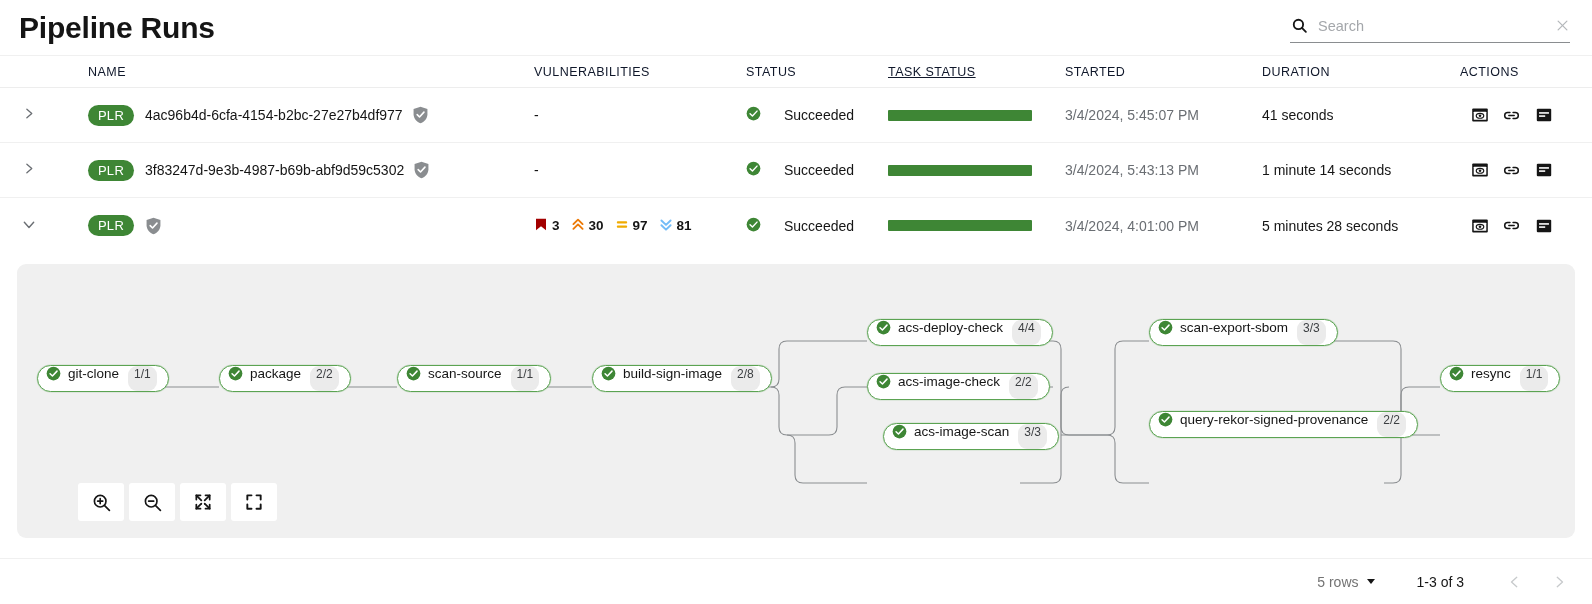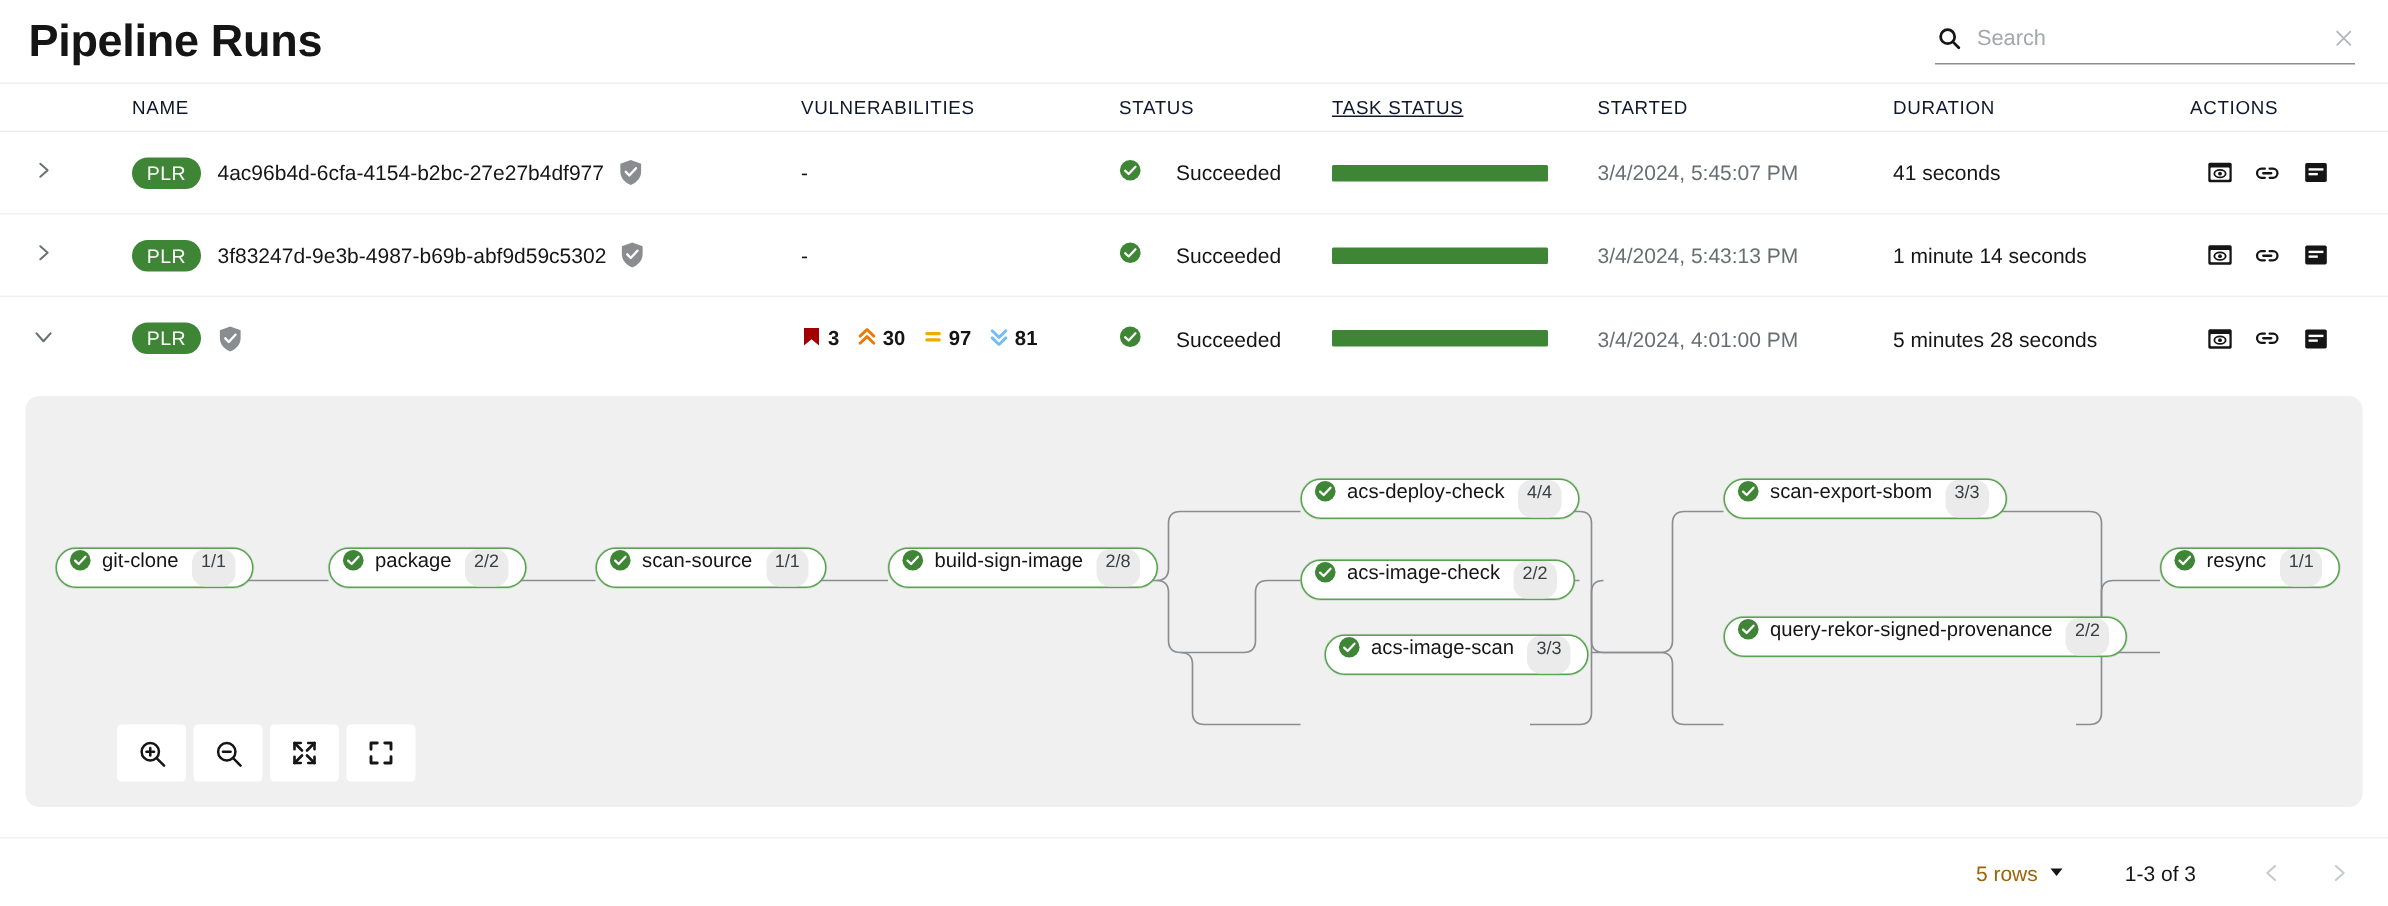--- a/index.html
+++ b/index.html
@@ -193,21 +193,21 @@
     height: 46px;
     border-top: 1px solid #f0f0f0;
     display:flex;
     align-items:center;
     justify-content:flex-end;
     padding-right: 26px;
     gap: 0;
   }
   .rows-select {
     display:flex; align-items:center; gap:8px;
-    font-size:14px; color:#a16207; cursor:pointer;
+    font-size:14px; color:#737373; cursor:pointer;
     margin-right: 42px;
   }
   .caret { width:0;height:0;border-left:4.5px solid transparent;border-right:4.5px solid transparent;border-top:5px solid #151515;}
   .range { font-size:14px; color:#151515; margin-right:44px; }
   .pager { display:flex; align-items:center; gap:30px; }
   .pbtn { width:14px;height:14px;color:#c7cacc;cursor:pointer;display:flex;align-items:center;justify-content:center;}
 </style>
 </head>
 <body>
 

